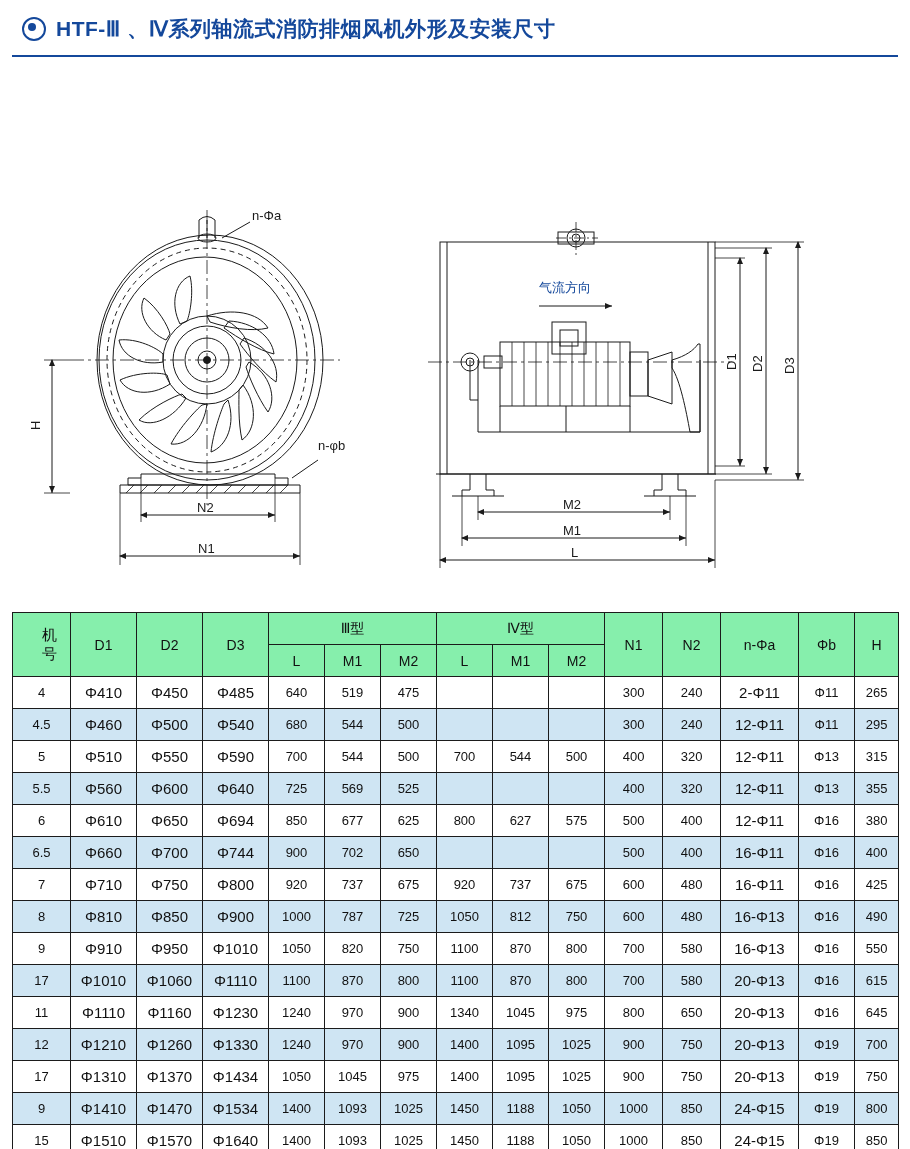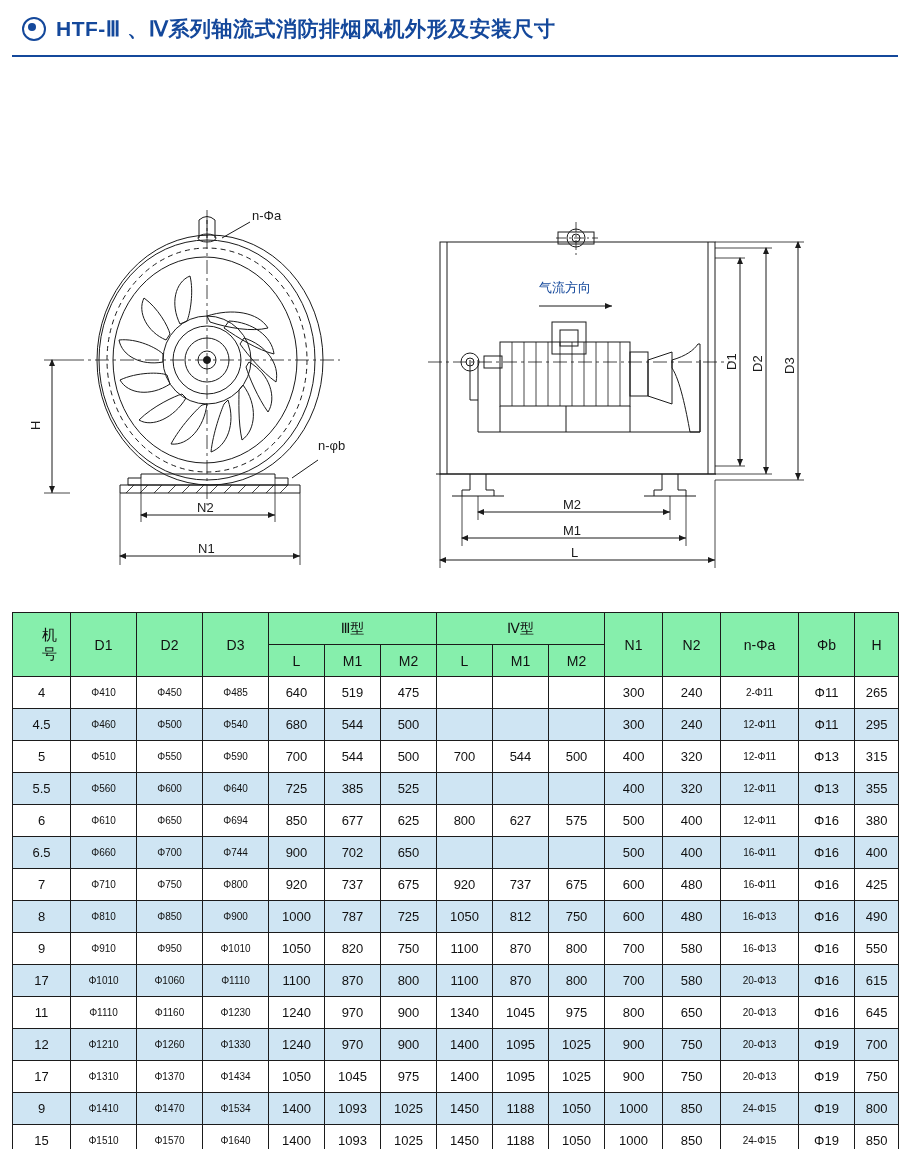--- a/index.html
+++ b/index.html
@@ -90,21 +90,21 @@
   table.spec thead th.model-no {
     letter-spacing: 4px;
     font-size: 15px;
     padding-left: 20px;
   }
   table.spec tbody tr.alt td {
     background: #cfe5f3;
   }
   table.spec tbody td.empty { }
   table.spec tbody tr.alt td.empty { background: #cfe5f3; }
-  .c-small { font-size: 10px; }
+  .c-small { font-size: 15px; }
 </style>
 </head>
 <body>
 
 <div class="header">
   <span class="bullet-icon"></span>
   <span class="title">HTF-Ⅲ 、Ⅳ系列轴流式消防排烟风机外形及安装尺寸</span>
 </div>
 <div class="header-rule"></div>
 
@@ -388,21 +388,21 @@
           <td class="c-small">12-Φ11</td>
           <td>Φ13</td>
           <td>315</td>
         </tr>
         <tr class="alt">
           <td>5.5</td>
           <td class="c-small">Φ560</td>
           <td class="c-small">Φ600</td>
           <td class="c-small">Φ640</td>
           <td>725</td>
-          <td>385</td>
+          <td>569</td>
           <td>525</td>
           <td class="empty"></td>
           <td class="empty"></td>
           <td class="empty"></td>
           <td>400</td>
           <td>320</td>
           <td class="c-small">12-Φ11</td>
           <td>Φ13</td>
           <td>355</td>
         </tr>

